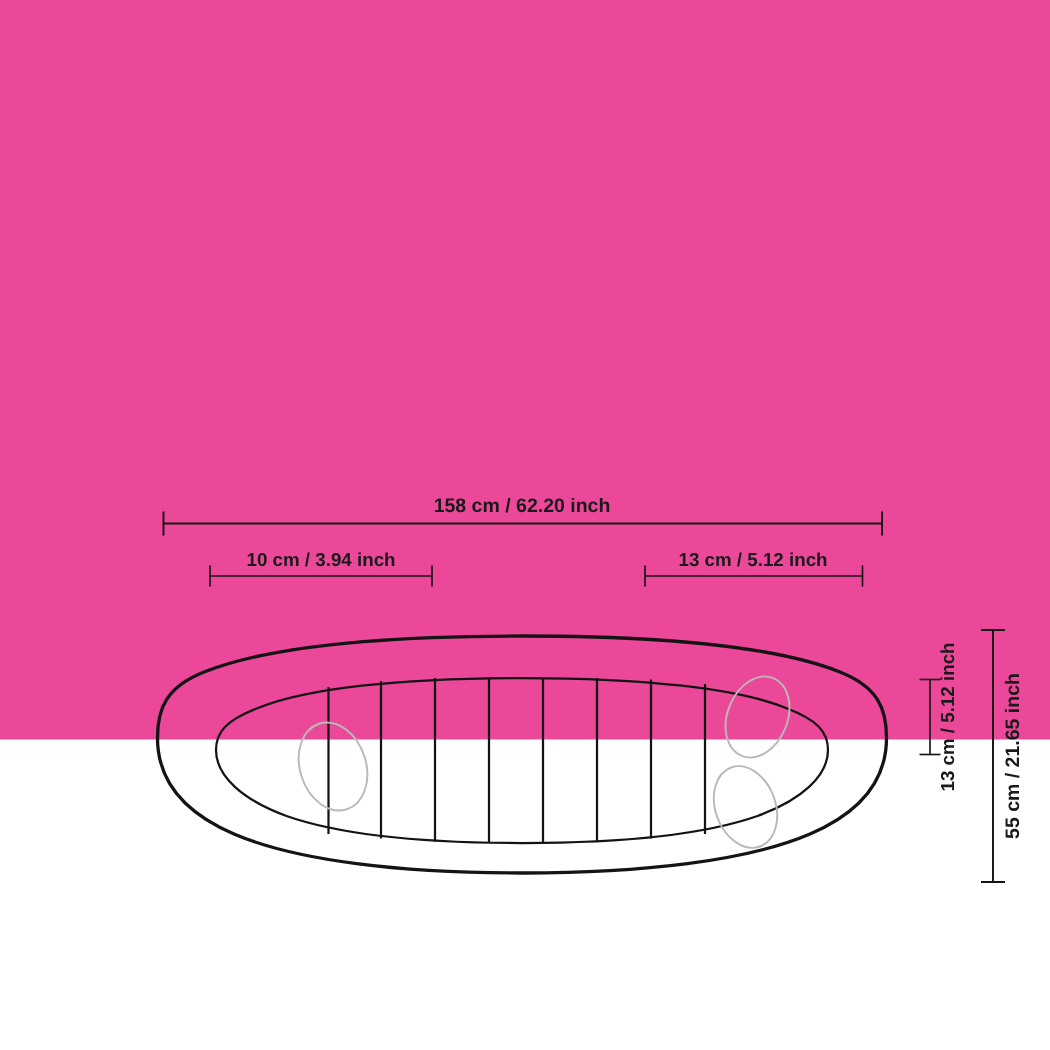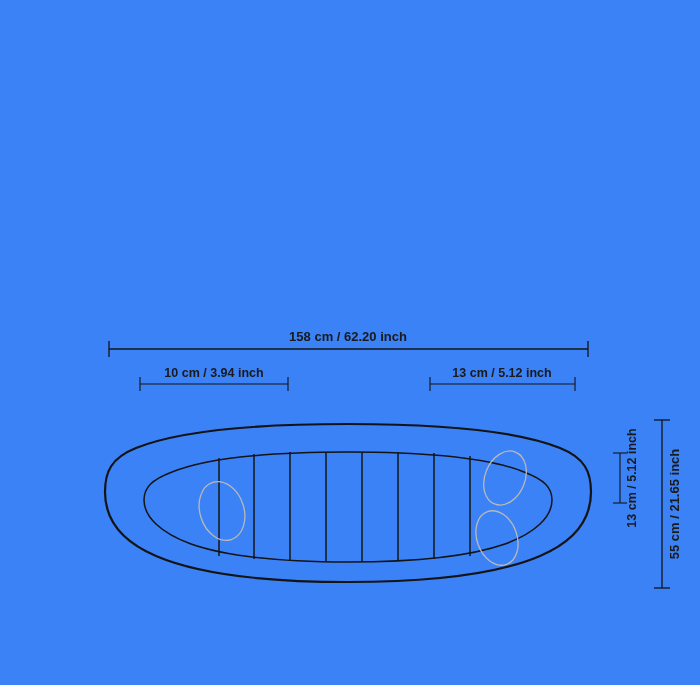--- a/index.html
+++ b/index.html
@@ -9,22 +9,22 @@
   }
   body {
     width: 700px;
     height: 700px;
     font-family: "Liberation Sans", sans-serif;
     overflow: hidden;
   }
   #stage {
     position: relative;
     width: 700px;
-    height: 685px;
-    background: #3b82f6;
+    height: 493px;
+    background: #ec4899;
   }
   svg.diagram {
     position: absolute;
     left: 0;
     top: 0;
     width: 700px;
     height: 700px;
     display: block;
   }
   .dim-text {

